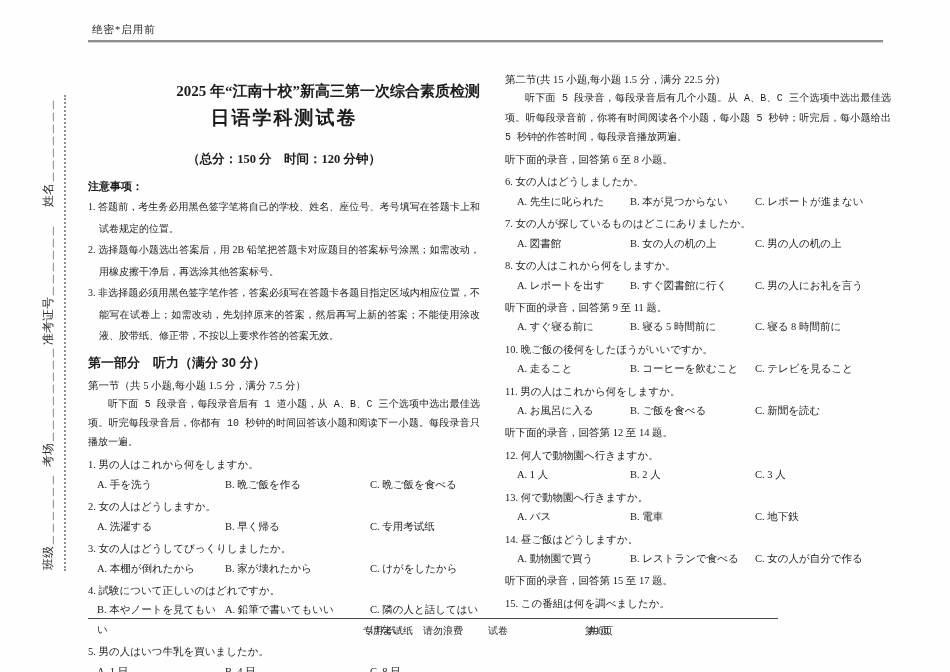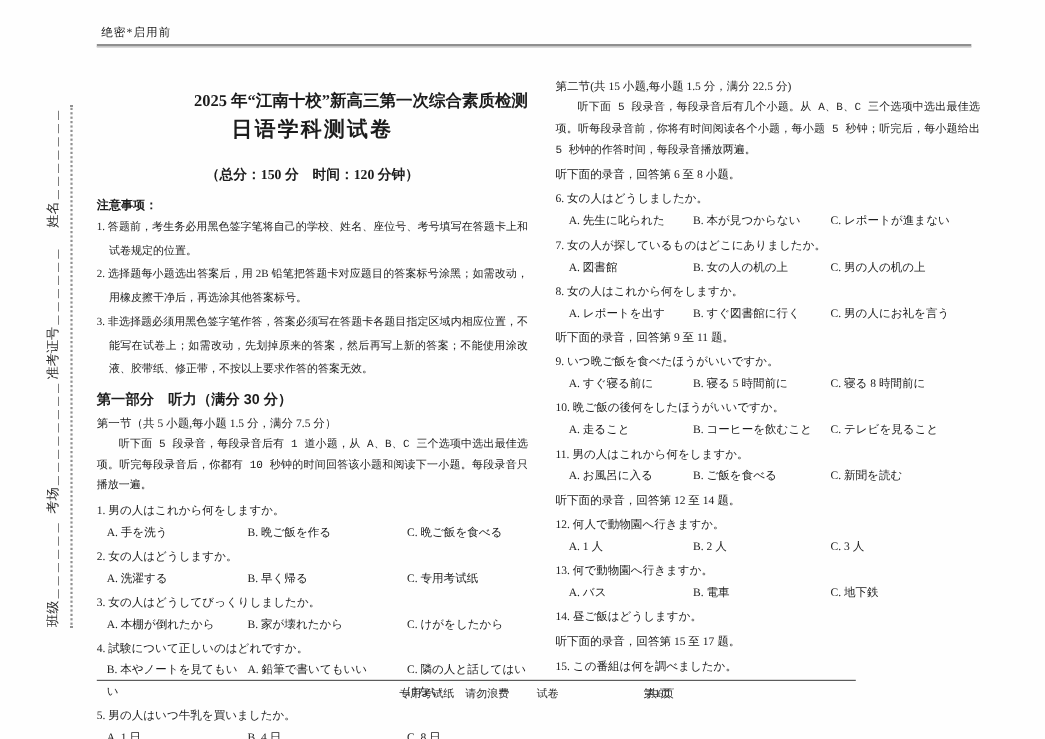--- a/index.html
+++ b/index.html
@@ -163,21 +163,20 @@
       <div class="q-text">8. 女の人はこれから何をしますか。</div>
       <div class="opts opts-r">
         <span>A. レポートを出す</span>
         <span>B. すぐ図書館に行く</span>
         <span>C. 男の人にお礼を言う</span>
       </div>
     </div>
 
     <div class="group-intro">听下面的录音，回答第 9 至 11 题。</div>
     <div class="q">
-      <div class="q-text">9. いつ晩ご飯を食べたほうがいいですか。</div>
       <div class="opts opts-r">
         <span>A. すぐ寝る前に</span>
         <span>B. 寝る 5 時間前に</span>
         <span>C. 寝る 8 時間前に</span>
       </div>
     </div>
     <div class="q">
       <div class="q-text">10. 晩ご飯の後何をしたほうがいいですか。</div>
       <div class="opts opts-r">
         <span>A. 走ること</span>
@@ -206,20 +205,25 @@
     <div class="q">
       <div class="q-text">13. 何で動物園へ行きますか。</div>
       <div class="opts opts-r">
         <span>A. バス</span>
         <span>B. 電車</span>
         <span>C. 地下鉄</span>
       </div>
     </div>
     <div class="q">
       <div class="q-text">14. 昼ご飯はどうしますか。</div>
+      <div class="opts opts-r">
+        <span>A. 動物園で買う</span>
+        <span>B. レストランで食べる</span>
+        <span>C. 女の人が自分で作る</span>
+      </div>
     </div>
 
     <div class="group-intro">听下面的录音，回答第 15 至 17 题。</div>
     <div class="q">
       <div class="q-text">15. この番組は何を調べましたか。</div>
     </div>
   </div>
 
   <div class="footer-rule"></div>
   <div class="footer-text">

